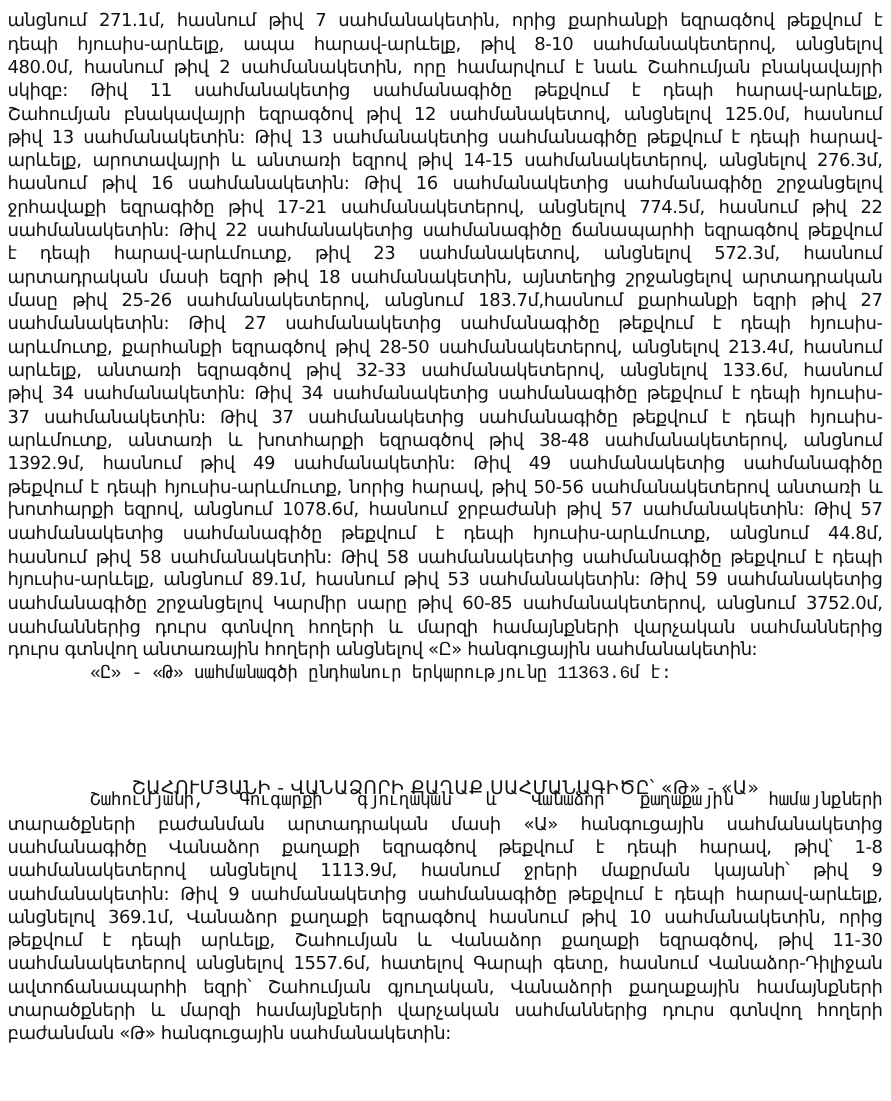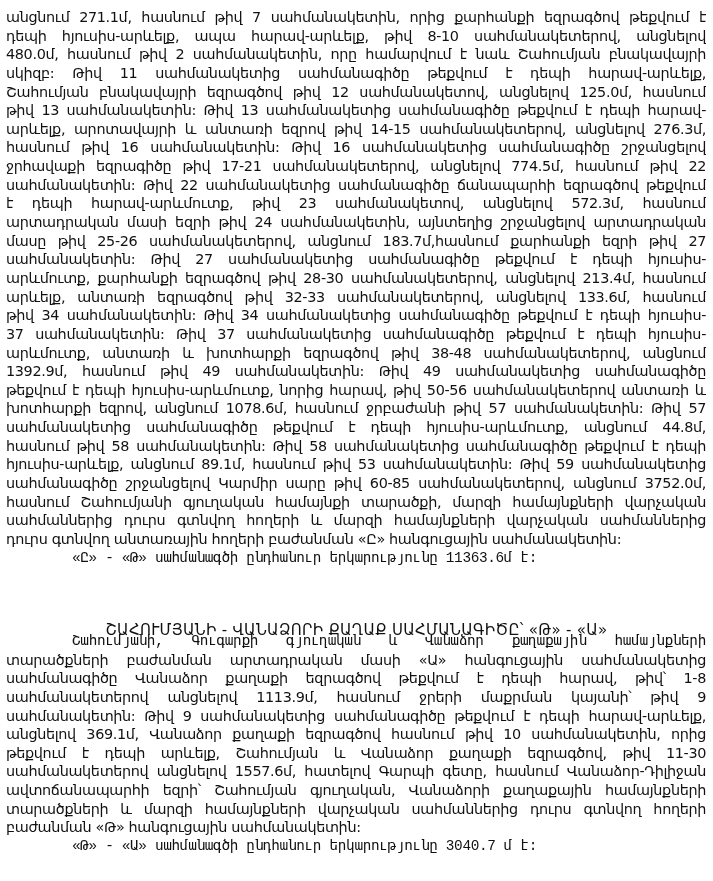--- a/index.html
+++ b/index.html
@@ -35,51 +35,49 @@
     <span class="line">դեպի հյուսիս-արևելք, ապա հարավ-արևելք, թիվ 8-10 սահմանակետերով, անցնելով</span>
     <span class="line">480.0մ, հասնում թիվ 2 սահմանակետին, որը համարվում է նաև Շահումյան բնակավայրի</span>
     <span class="line">սկիզբ: Թիվ 11 սահմանակետից սահմանագիծը թեքվում է դեպի հարավ-արևելք,</span>
     <span class="line">Շահումյան բնակավայրի եզրագծով թիվ 12 սահմանակետով, անցնելով 125.0մ, հասնում</span>
     <span class="line">թիվ 13 սահմանակետին: Թիվ 13 սահմանակետից սահմանագիծը թեքվում է դեպի հարավ-</span>
     <span class="line">արևելք, արոտավայրի և անտառի եզրով թիվ 14-15 սահմանակետերով, անցնելով 276.3մ,</span>
     <span class="line">հասնում թիվ 16 սահմանակետին: Թիվ 16 սահմանակետից սահմանագիծը շրջանցելով</span>
     <span class="line">ջրհավաքի եզրագիծը թիվ 17-21 սահմանակետերով, անցնելով 774.5մ, հասնում թիվ 22</span>
     <span class="line">սահմանակետին: Թիվ 22 սահմանակետից սահմանագիծը ճանապարհի եզրագծով թեքվում</span>
     <span class="line">է   դեպի հարավ-արևմուտք, թիվ 23 սահմանակետով, անցնելով 572.3մ, հասնում</span>
-    <span class="line">արտադրական մասի եզրի թիվ 24 սահմանակետին, այնտեղից շրջանցելով արտադրական</span>
+    <span class="line">արտադրական մասի եզրի թիվ 18 սահմանակետին, այնտեղից շրջանցելով արտադրական</span>
     <span class="line">մասը թիվ 25-26 սահմանակետերով, անցնում 183.7մ,հասնում քարհանքի եզրի թիվ 27</span>
     <span class="line">սահմանակետին: Թիվ 27 սահմանակետից սահմանագիծը թեքվում է դեպի հյուսիս-</span>
-    <span class="line">արևմուտք, քարհանքի եզրագծով թիվ 28-30 սահմանակետերով, անցնելով 213.4մ, հասնում</span>
+    <span class="line">արևմուտք, քարհանքի եզրագծով թիվ 28-50 սահմանակետերով, անցնելով 213.4մ, հասնում</span>
     <span class="line">արևելք,  անտառի եզրագծով թիվ 32-33 սահմանակետերով, անցնելով 133.6մ,  հասնում</span>
     <span class="line">թիվ 34 սահմանակետին: Թիվ 34 սահմանակետից սահմանագիծը թեքվում է դեպի հյուսիս-</span>
     <span class="line">37 սահմանակետին: Թիվ 37 սահմանակետից սահմանագիծը թեքվում է դեպի հյուսիս-</span>
     <span class="line">արևմուտք,  անտառի և խոտհարքի եզրագծով թիվ 38-48 սահմանակետերով, անցնում</span>
     <span class="line">1392.9մ, հասնում թիվ 49 սահմանակետին: Թիվ 49 սահմանակետից սահմանագիծը</span>
     <span class="line">թեքվում է դեպի հյուսիս-արևմուտք, նորից հարավ, թիվ 50-56 սահմանակետերով անտառի և</span>
     <span class="line">խոտհարքի եզրով, անցնում 1078.6մ,  հասնում ջրբաժանի թիվ 57 սահմանակետին: Թիվ 57</span>
     <span class="line">սահմանակետից սահմանագիծը թեքվում է դեպի հյուսիս-արևմուտք, անցնում 44.8մ,</span>
     <span class="line">հասնում թիվ 58 սահմանակետին: Թիվ 58 սահմանակետից սահմանագիծը թեքվում է դեպի</span>
     <span class="line">հյուսիս-արևելք, անցնում 89.1մ, հասնում թիվ 53 սահմանակետին: Թիվ 59 սահմանակետից</span>
     <span class="line">սահմանագիծը շրջանցելով Կարմիր սարը թիվ 60-85 սահմանակետերով, անցնում 3752.0մ,</span>
-    <span class="line">հասնում Շահումյանի գյուղական համայնքի տարածքի, մարզի համայնքների վարչական</span>
     <span class="line">սահմաններից դուրս գտնվող հողերի և մարզի համայնքների վարչական սահմաններից</span>
-    <span class="line last">դուրս գտնվող անտառային հողերի բաժանման «Ը» հանգուցային սահմանակետին:</span>
+    <span class="line last">դուրս գտնվող անտառային հողերի անցնելով «Ը» հանգուցային սահմանակետին:</span>
     <span class="line last indent">«Ը» - «Թ» սահմանագծի ընդհանուր երկարությունը 11363.6մ է:</span>
   </div>
 
   <div class="heading">ՇԱՀՈՒՄՅԱՆԻ - ՎԱՆԱՁՈՐԻ  ՔԱՂԱՔ ՍԱՀՄԱՆԱԳԻԾԸ՝ «Թ» - «Ա»</div>
 
   <div class="para" style="top:632px;">
     <span class="line indent">Շահումյանի, Գուգարքի գյուղական և Վանաձոր քաղաքային համայնքների</span>
     <span class="line">տարածքների բաժանման արտադրական մասի «Ա» հանգուցային սահմանակետից</span>
     <span class="line">սահմանագիծը Վանաձոր քաղաքի եզրագծով թեքվում է դեպի հարավ, թիվ՝ 1-8</span>
     <span class="line">սահմանակետերով անցնելով 1113.9մ,  հասնում ջրերի մաքրման կայանի՝ թիվ 9</span>
     <span class="line">սահմանակետին: Թիվ 9 սահմանակետից սահմանագիծը թեքվում է դեպի հարավ-արևելք,</span>
     <span class="line">անցնելով 369.1մ, Վանաձոր քաղաքի եզրագծով հասնում թիվ 10 սահմանակետին, որից</span>
     <span class="line">թեքվում է դեպի արևելք, Շահումյան և Վանաձոր քաղաքի եզրագծով, թիվ 11-30</span>
     <span class="line">սահմանակետերով անցնելով 1557.6մ, հատելով Գարպի գետը, հասնում Վանաձոր-Դիլիջան</span>
     <span class="line">ավտոճանապարհի եզրի՝ Շահումյան գյուղական, Վանաձորի քաղաքային համայնքների</span>
     <span class="line">տարածքների և մարզի համայնքների վարչական սահմաններից դուրս գտնվող հողերի</span>
     <span class="line last">բաժանման «Թ» հանգուցային սահմանակետին:</span>
-    <span class="line last indent">«Թ» - «Ա» սահմանագծի ընդհանուր երկարությունը 3040.7 մ է:</span>
   </div>
 
 </div>
 
 </body></html>

